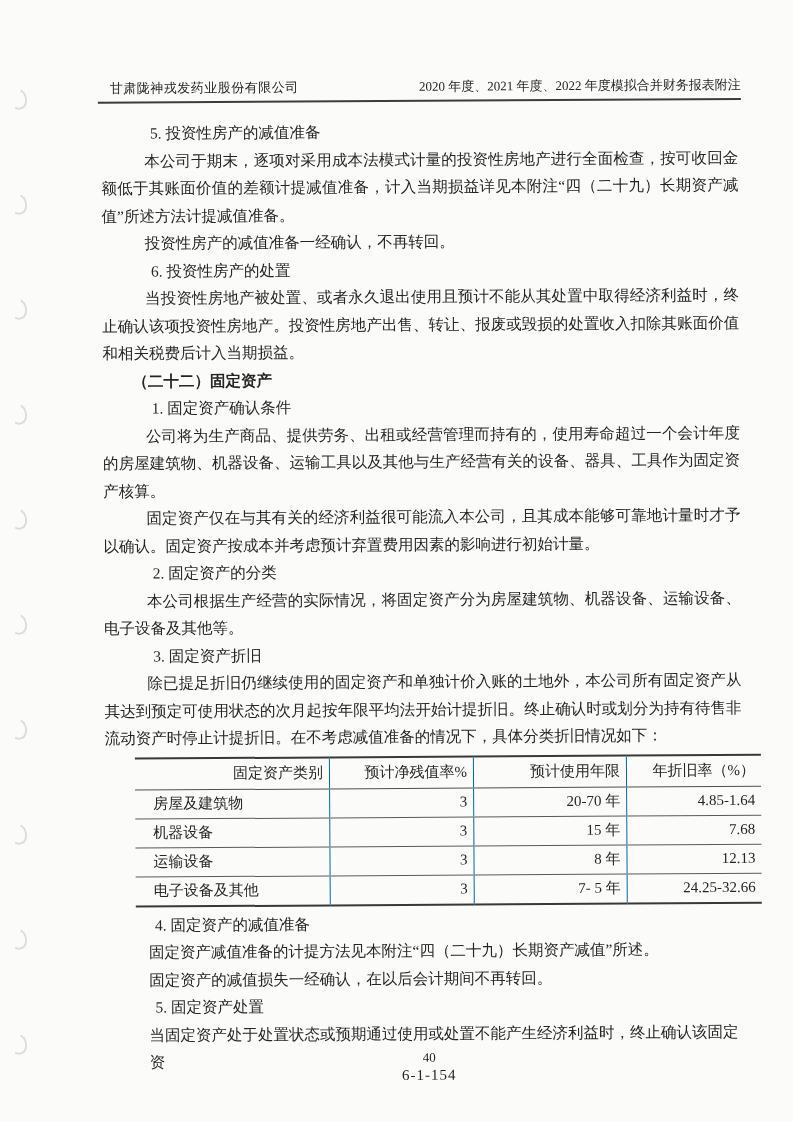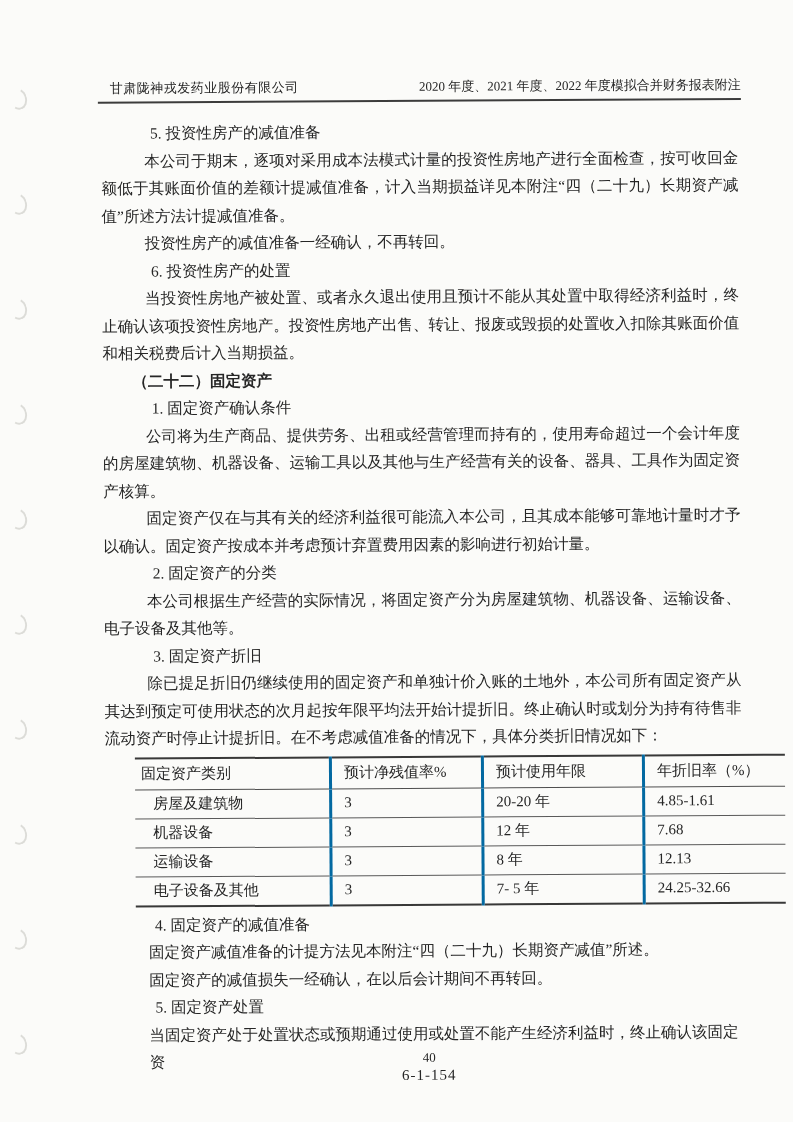--- a/index.html
+++ b/index.html
@@ -17,24 +17,24 @@
   
   .doc{position:absolute;left:103px;right:53px;top:118px;font-size:15.5px;line-height:27.5px;}
   .doc p{margin:0;}
   .hnum{padding-left:49px;}
   .hbold{padding-left:30px;font-weight:bold;}
   .para{text-indent:43px;text-align:justify;}
   .line{padding-left:43px;}
   
   table{border-collapse:collapse;table-layout:fixed;width:575px;margin:5px 0 4px 30px;
         font-size:15px;}
-  th,td{font-weight:normal;padding:0 6px;text-align:left;overflow:hidden;}
+  th,td{font-weight:normal;padding:0 6px;text-align:right;overflow:hidden;}
   th{height:30px;border-top:2px solid #383838;border-bottom:1px solid #4f4f4f;}
   td{height:28px;border-bottom:1px solid #5a5a5a;}
-  th+th,td+td{border-left:3px solid #0369a1;padding-left:12px;}
+  th+th,td+td{border-left:1px solid #0369a1;}
   tbody tr:last-child td{border-bottom:2px solid #383838;}
   th:nth-child(1),td:nth-child(1){width:182px;}
   th:nth-child(2),td:nth-child(2){width:131px;}
   th:nth-child(3),td:nth-child(3){width:140px;border-radius:13px;}
   th:nth-child(4),td:nth-child(4){width:122px;font-family:Liberation Serif, serif;}
   tbody td:first-child{text-align:left;padding-left:18px;}
   
   .ftr{position:absolute;left:0;right:0;top:1050px;text-align:center;padding-left:58px;}
   .ftr .pno{font-size:13px;line-height:16px;}
   .ftr .dno{font-size:15px;line-height:18px;letter-spacing:1px;}
@@ -99,27 +99,27 @@
           <th>固定资产类别</th>
           <th>预计净残值率%</th>
           <th>预计使用年限</th>
           <th>年折旧率（%）</th>
         </tr>
       </thead>
       <tbody>
         <tr>
           <td>房屋及建筑物</td>
           <td>3</td>
-          <td>20-20 年</td>
-          <td>4.85-1.61</td>
+          <td>20-70 年</td>
+          <td>4.85-1.64</td>
         </tr>
         <tr>
           <td>机器设备</td>
           <td>3</td>
-          <td>12 年</td>
+          <td>15 年</td>
           <td>7.68</td>
         </tr>
         <tr>
           <td>运输设备</td>
           <td>3</td>
           <td>8 年</td>
           <td>12.13</td>
         </tr>
         <tr>
           <td>电子设备及其他</td>

